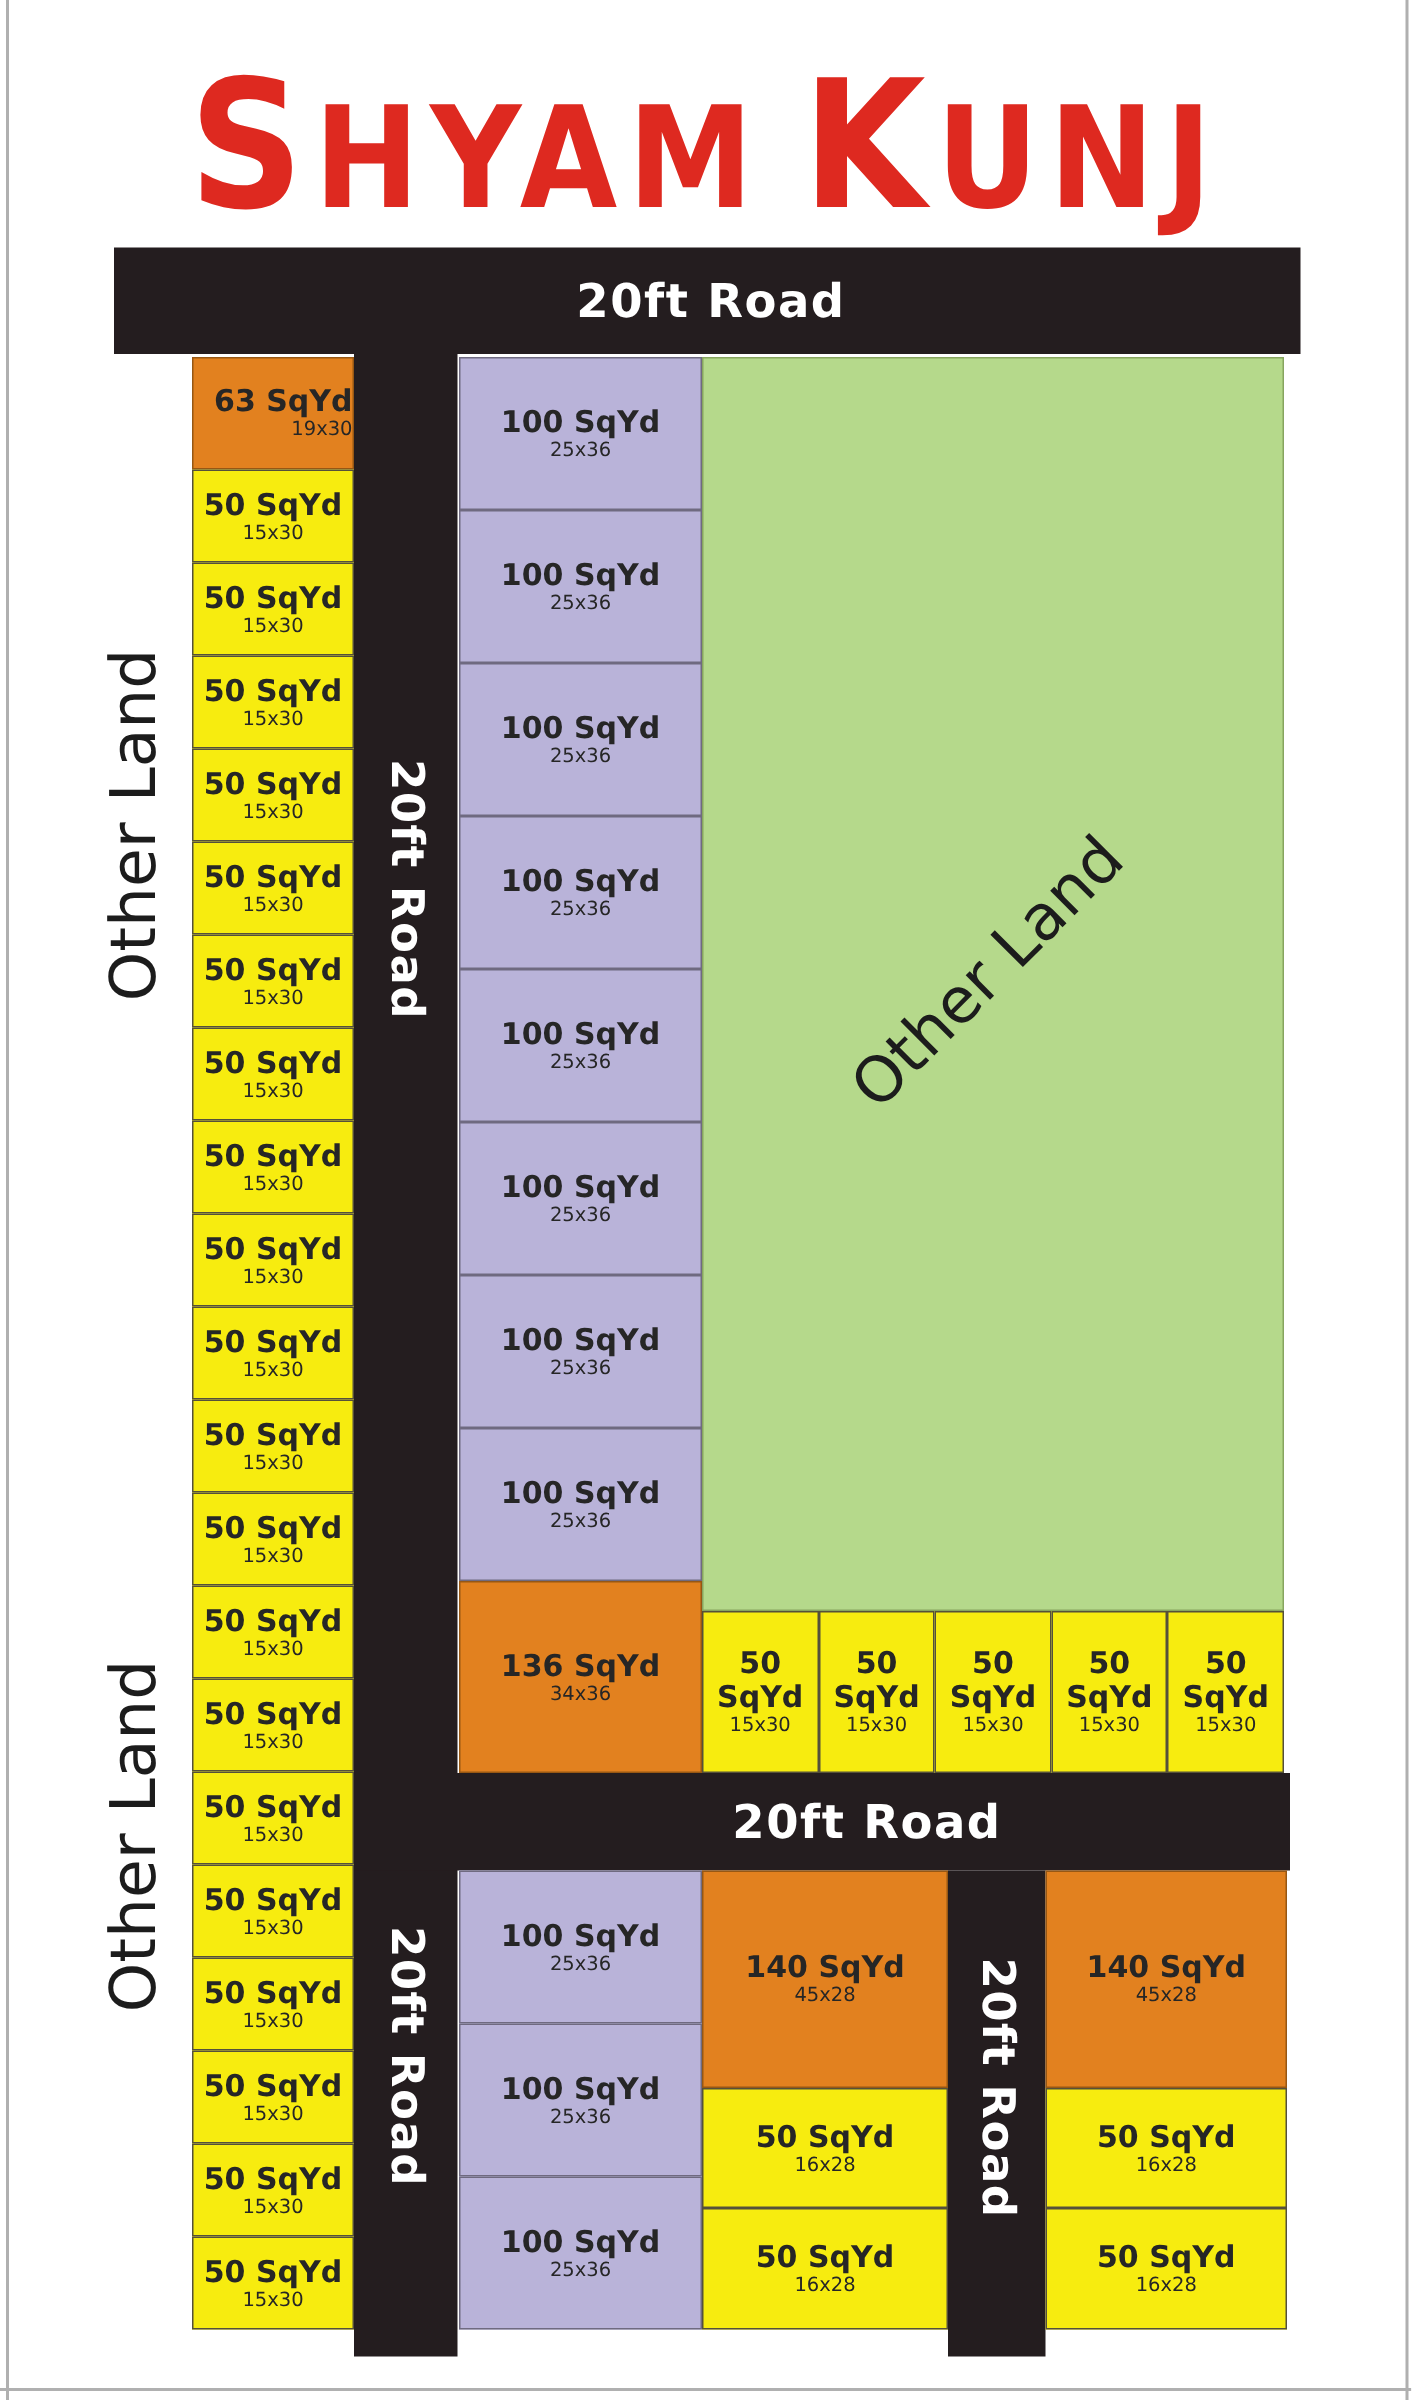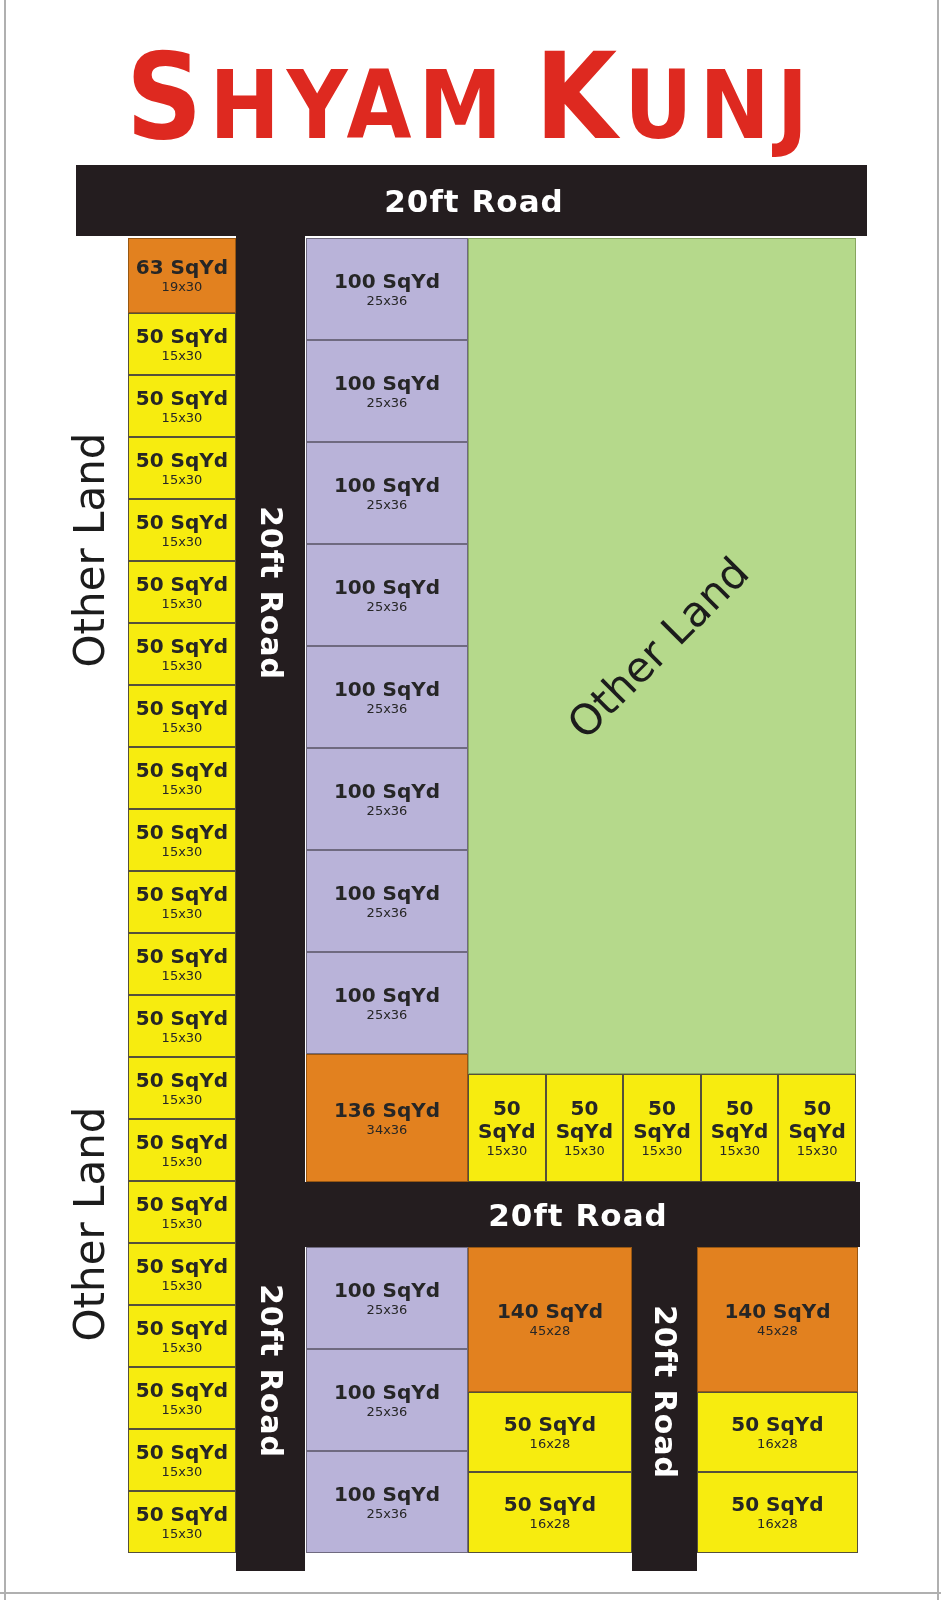--- a/index.html
+++ b/index.html
@@ -66,21 +66,21 @@
   <div class="abs road" style="left:236px;top:236px;width:69px;height:1335px;"></div>
   <div class="abs road" style="left:236px;top:1182px;width:624px;height:65px;"></div>
   <div class="abs road" style="left:632px;top:1247px;width:65px;height:324px;"></div>
 
   <div class="road-label" style="left:474px;top:201px;">20ft Road</div>
   <div class="road-label vert" style="left:271px;top:593px;font-size:30px;">20ft Road</div>
   <div class="road-label vert" style="left:271px;top:1371px;font-size:30px;">20ft Road</div>
   <div class="road-label" style="left:578px;top:1215px;">20ft Road</div>
   <div class="road-label vert" style="left:665px;top:1392px;font-size:30px;">20ft Road</div>
 
-  <div class="abs plot orange" style="left:128px;top:238px;width:108px;height:75px;">
+  <div class="abs plot orange" style="left:128px;top:238px;width:108px;height:75px;align-items:flex-end;">
     <div class="area">63 SqYd</div>
     <div class="dim">19x30</div>
   </div>
   <div class="col" style="left:128px;top:313px;width:108px;">
 
   <div class="plot yellow" style="height:62px;">
       <div class="area">50 SqYd</div>
       <div class="dim">15x30</div>
     </div>
       <div class="plot yellow" style="height:62px;">

